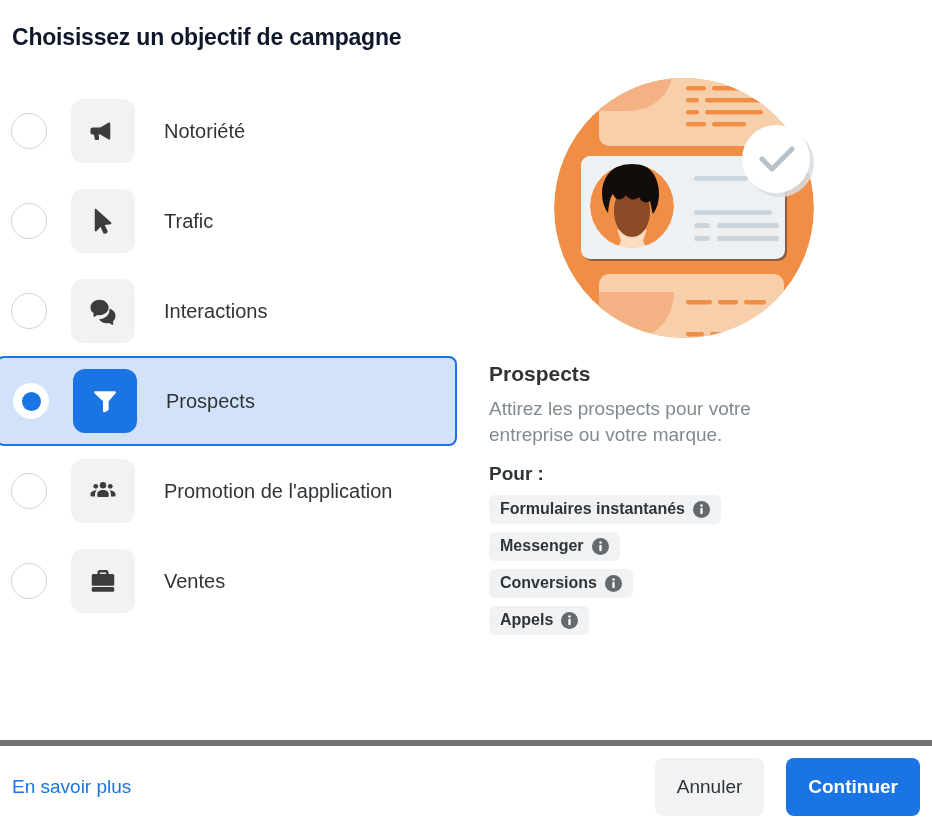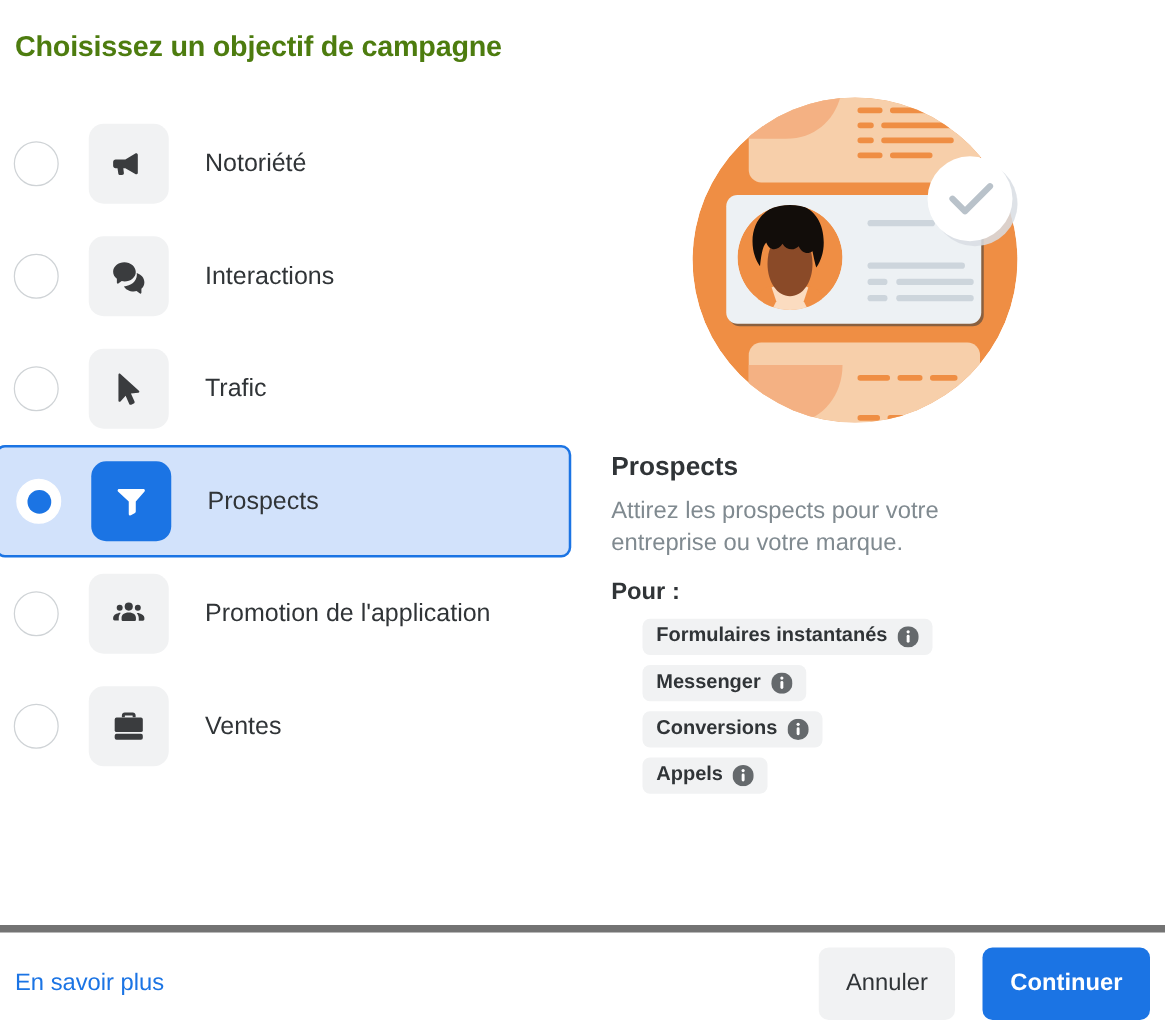--- a/index.html
+++ b/index.html
@@ -32,21 +32,21 @@
   }
 
   
   .page-title {
     position: absolute;
     left: 12px;
     top: 24px;
     font-size: 23px;
     font-weight: bold;
     letter-spacing: -0.2px;
-    color: #4d7c0f;
+    color: #0f172a;
   }
 
   
   .objective-list {
     position: absolute;
     left: 0;
     top: 86px;
     width: 466px;
   }
   .objective-row {
@@ -157,21 +157,20 @@
   .tag {
     display: inline-flex;
     align-items: flex-end;
     background: #f1f2f3;
     border-radius: 6px;
     padding: 5px 11px 6px 11px;
     margin-bottom: 8px;
     font-size: 16px;
     font-weight: bold;
     color: #303437;
-    margin-left: 25px;
   }
   .tag-row { display: block; }
   .info-icon {
     margin-left: 8px;
     width: 17px;
     height: 17px;
     flex: 0 0 auto;
   }
 
   
@@ -235,37 +234,37 @@
         </div>
         <div class="objective-label">Notoriété</div>
       </div>
 
       <div class="objective-row">
         <div class="radio">
             <div class="dot"></div>
           </div>
         <div class="icon-tile">
           <svg width="30" height="30" viewBox="0 0 24 24" aria-hidden="true">
+            <path class="glyph" d="M6.5 2.4c-.5-.3-1.1.1-1.1.7v16.5c0 .7.8 1 1.3.5l3.3-3.6 2.3 5.2c.2.5.8.7 1.3.5l1.6-.7c.5-.2.7-.8.5-1.3l-2.3-5.1 4.7-.5c.7-.1.9-1 .4-1.4L6.5 2.4z"></path>
+          </svg>
+        </div>
+        <div class="objective-label">Trafic</div>
+      </div>
+
+      <div class="objective-row">
+        <div class="radio">
+            <div class="dot"></div>
+          </div>
+        <div class="icon-tile">
+          <svg width="30" height="30" viewBox="0 0 24 24" aria-hidden="true">
             <path class="glyph" d="M9.2 3C5.3 3 2 5.7 2 9.1c0 1.8.9 3.4 2.4 4.5v2.6c0 .4.5.7.9.4l2.2-1.5c.6.1 1.2.2 1.8.2 3.9 0 7.2-2.7 7.2-6.1S13.1 3 9.2 3z"></path>
             <path class="glyph" d="M17.1 9.9c.1.4.1.8.1 1.2 0 4.1-3.9 7.3-8.3 7.4 1.1 1.9 3.5 3.2 6.3 3.2.6 0 1.2-.1 1.8-.2l2.2 1.5c.4.3.9 0 .9-.4v-2.6C21.3 19 22 17.5 22 15.8c0-2.7-2-5-4.9-5.9z"></path>
           </svg>
         </div>
         <div class="objective-label">Interactions</div>
-      </div>
-
-      <div class="objective-row">
-        <div class="radio">
-            <div class="dot"></div>
-          </div>
-        <div class="icon-tile">
-          <svg width="30" height="30" viewBox="0 0 24 24" aria-hidden="true">
-            <path class="glyph" d="M6.5 2.4c-.5-.3-1.1.1-1.1.7v16.5c0 .7.8 1 1.3.5l3.3-3.6 2.3 5.2c.2.5.8.7 1.3.5l1.6-.7c.5-.2.7-.8.5-1.3l-2.3-5.1 4.7-.5c.7-.1.9-1 .4-1.4L6.5 2.4z"></path>
-          </svg>
-        </div>
-        <div class="objective-label">Trafic</div>
       </div>
 
       <div class="objective-row selected">
         <div class="radio">
             <div class="dot"></div>
           </div>
         <div class="icon-tile">
           <svg width="30" height="30" viewBox="0 0 24 24" aria-hidden="true">
             <path class="glyph" d="M4.2 4.2h15.6c.8 0 1.2.9.7 1.5l-5.6 6.5v6.4c0 .4-.2.7-.5.9l-2.6 1.5c-.6.3-1.4-.1-1.4-.9v-7.9L3.5 5.7c-.5-.6-.1-1.5.7-1.5z"></path>
           </svg>

